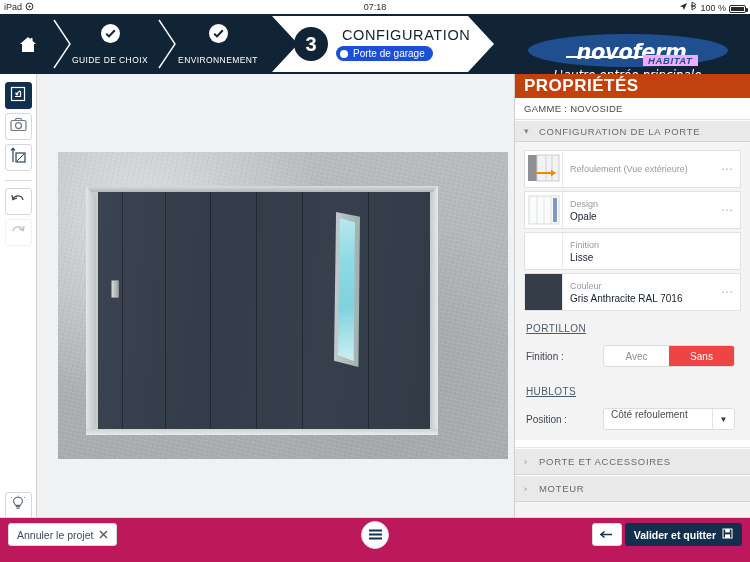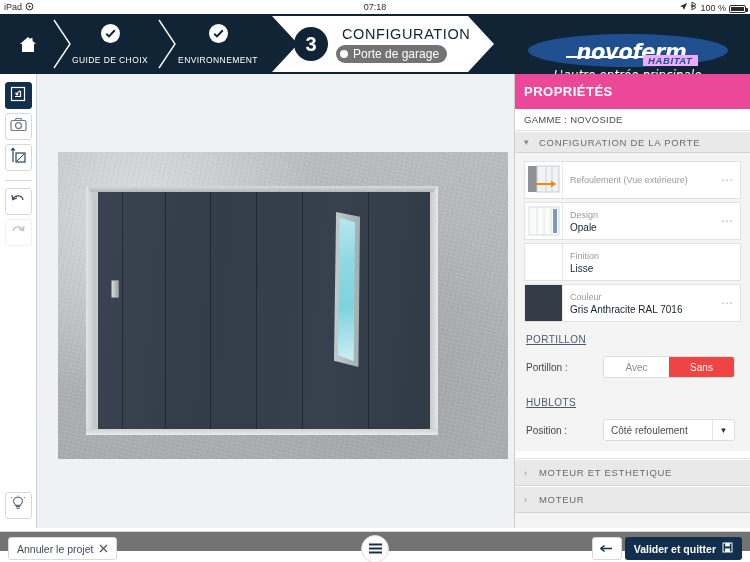--- a/index.html
+++ b/index.html
@@ -61,22 +61,22 @@
     display: flex; align-items: center; gap: 8px;
   }
   .stepnum {
     width: 34px; height: 34px; border-radius: 50%; background: #112436;
     color: #ffffff; font-size: 20px; font-weight: bold;
     display: flex; align-items: center; justify-content: center;
   }
   .step-txt { display: flex; flex-direction: column; gap: 3px; }
   .step-title { color: #112436; font-size: 14.5px; letter-spacing: .6px; margin-left: 6px; }
   .pill {
-    background: #737373; color: #ffffff; border-radius: 9px;
-    font-size: 12px; padding: 2px 8px 2px 4px;
+    background: #1d4ed8; color: #ffffff; border-radius: 9px;
+    font-size: 10px; padding: 2px 8px 2px 4px;
     display: inline-flex; align-items: center; gap: 5px; align-self: flex-start;
   }
   .pill .dot { width: 8px; height: 8px; border-radius: 50%; background: #ffffff; display: block; }
 
   
   .logo-wrap {
     position: absolute; right: 0; top: 14px; width: 245px; height: 60px;
     display: flex; flex-direction: column; align-items: center; justify-content: center;
     gap: 1px;
   }
@@ -193,22 +193,22 @@
     clip-path: polygon(10% 0, 100% 3%, 92% 100%, 0 96%);
   }
 
   
   .panel {
     position: absolute; right: 0; top: 74px; width: 236px; bottom: 34px;
     background: #f4f4f4; border-left: 1px solid #cfcfcf;
     overflow: hidden;
   }
   .panel-title {
-    height: 35px; background: #ec4899; color: #ffffff;
-    font-size: 13px; letter-spacing: .5px; font-weight: bold;
+    height: 24px; background: #c2410c; color: #ffffff;
+    font-size: 17px; letter-spacing: .5px; font-weight: bold;
     display: flex; align-items: center; padding-left: 9px;
   }
   .gamme {
     height: 22px; background: #ffffff; border-bottom: 1px solid #e0e0e0;
     color: #4a4a4a; font-size: 9.5px; letter-spacing: .3px;
     display: flex; align-items: center; padding-left: 9px;
   }
   .sect-head {
     height: 22px; background: #e9e9e9; border-top: 1px solid #ffffff; border-bottom: 1px solid #d4d4d4;
     color: #6a6a6a; font-size: 9.5px; letter-spacing: .7px;
@@ -242,39 +242,39 @@
     display: flex; border: 1px solid #dcdcdc; border-radius: 3px; overflow: hidden;
     background: #ffffff; width: 132px; height: 22px;
   }
   .seg div {
     flex: 1; display: flex; align-items: center; justify-content: center;
     font-size: 10px; color: #8f8f8f;
   }
   .seg div.on { background: #ef4444; color: #ffffff; }
   .select {
     width: 132px; height: 22px; border: 1px solid #dcdcdc; border-radius: 3px;
-    background: #ffffff; display: flex; align-items: center; position: relative;
+    background: #ffffff; display: flex; align-items: flex-start; position: relative;
   }
   .select .sv { font-size: 10px; color: #4b4b4b; padding-left: 7px; }
   .select .sarrow {
     position: absolute; right: 0; top: 0; bottom: 0; width: 22px;
     border-left: 1px solid #e4e4e4; display: flex; align-items: center; justify-content: center;
     color: #17314d; font-size: 8px;
   }
   .collapsed {
     height: 27px; background: #e9e9e9; border-top: 1px solid #ffffff; border-bottom: 1px solid #d4d4d4;
     color: #6a6a6a; font-size: 9.5px; letter-spacing: .7px;
     display: flex; align-items: center; gap: 8px; padding-left: 9px;
   }
   .spacer-white { height: 8px; background: #ffffff; border-bottom: 1px solid #e6e6e6; }
 
   
   .bottombar {
-    position: absolute; left: 0; bottom: 11px; width: 750px; height: 20px;
-    background: #737373; border-top: 1px solid #d8d8d8;
+    position: absolute; left: 0; bottom: 0; width: 750px; height: 45px;
+    background: #be185d; border-top: 1px solid #d8d8d8;
   }
   .btn-cancel {
     position: absolute; left: 8px; top: 5px; height: 23px;
     border: 1px solid #d8d8d8; border-radius: 3px; background: #ffffff;
     display: flex; align-items: center; gap: 6px; padding: 0 8px;
     color: #3e4b59; font-size: 10.5px;
   }
   .menu-btn {
     position: absolute; left: 361px; top: 3px; width: 28px; height: 28px;
     border-radius: 50%; border: 1px solid #dcdcdc; background: #ffffff;
@@ -535,41 +535,41 @@
         </div>
       <div class="txt">
         <span class="k">Couleur</span>
         <span class="v">Gris Anthracite RAL 7016</span>
       </div>
       <span class="dots">⋯</span>
     </div>
 
     <div class="grp-label">PORTILLON</div>
     <div class="ctl-row">
-      <span class="ctl-lbl">Portillon :</span>
+      <span class="ctl-lbl">Finition :</span>
       <div class="seg">
         <div>Avec</div>
         <div class="on">Sans</div>
       </div>
     </div>
 
     <div class="grp-label">HUBLOTS</div>
     <div class="ctl-row">
       <span class="ctl-lbl">Position :</span>
       <div class="select">
         <span class="sv">Côté refoulement</span>
         <span class="sarrow">▼</span>
       </div>
     </div>
 
     <div class="spacer-white"></div>
 
     <div class="collapsed">
       <span class="chev">›</span>
-      <span>MOTEUR ET ESTHETIQUE</span>
+      <span>PORTE ET ACCESSOIRES</span>
     </div>
     <div class="collapsed">
       <span class="chev">›</span>
       <span>MOTEUR</span>
     </div>
   </div>
 
   <div class="bottombar">
     <div class="btn-cancel">
       <span>Annuler le projet</span>

